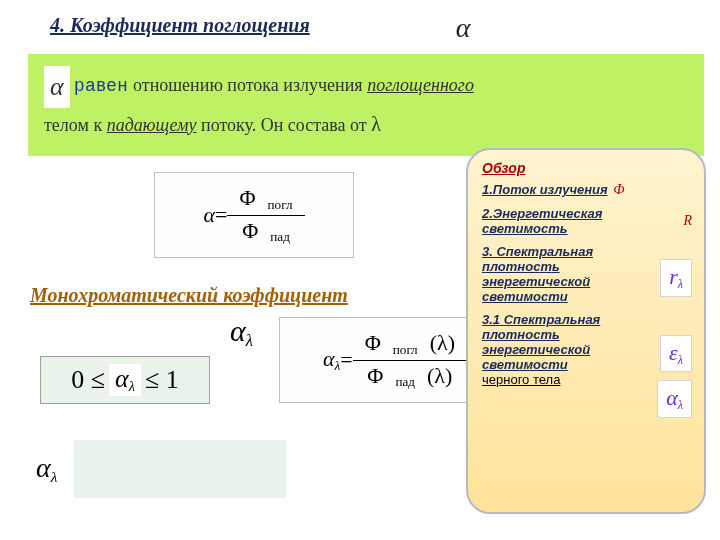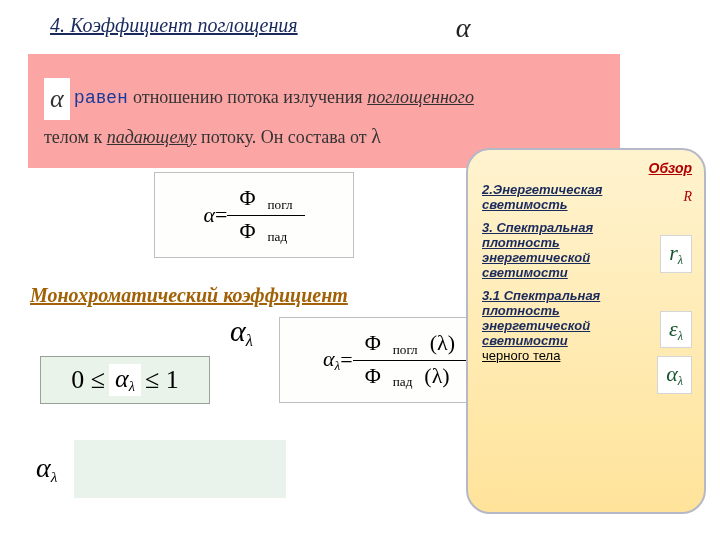--- a/index.html
+++ b/index.html
@@ -9,41 +9,41 @@
     height: 540px;
     background: #ffffff;
     font-family: "Times New Roman", Georgia, serif;
     position: relative;
     overflow: hidden;
   }
   .page-title {
     position: absolute;
     left: 50px; top: 14px;
     font-size: 20px;
-    font-weight: normal;
+    font-weight: bold;
     font-style: italic;
     text-decoration: underline;
     color: #1a2a5c;
   }
   .alpha-top {
     position: absolute;
     left: 442px; top: 12px;
     width: 42px;
     text-align: center;
     font-family: "Cambria Math","Times New Roman",serif;
     font-size: 28px; font-style: italic;
     color: #222;
     background:#fff;
   }
   .def-box {
     position: absolute;
     left: 28px; top: 54px;
-    width: 592px;
-    background: #fca5a5;
-    padding: 24px 16px 16px 16px;
+    width: 676px;
+    background: #bef264;
+    padding: 12px 16px 16px 16px;
     font-size: 18px;
     line-height: 1.6;
     color: #333;
   }
   .def-box .alpha-inline {
     display: inline-block;
     font-family: "Cambria Math","Times New Roman",serif;
     font-size: 26px; font-style: italic;
     padding: 0 6px;
     background:#fff;
@@ -60,21 +60,21 @@
   .formula-1 {
     position: absolute;
     left: 154px; top: 172px;
     width: 200px; height: 86px;
     background: #fefefc;
     border: 1px solid #bfbfbf;
     display: flex; align-items: center; justify-content: center;
     font-family:"Cambria Math","Times New Roman",serif;
     font-size: 22px;
   }
-  .frac { display:inline-flex; flex-direction:column; }
+  .frac { display:inline-flex; flex-direction:column; align-items:center; }
   .frac .bar { width:100%; border-top: 1.5px solid #000; margin: 2px 0; }
   .frac span { padding: 0 6px; }
   .alpha { font-style: italic; }
   .sub { font-size: 0.6em; vertical-align: -0.3em; }
 
   .mono-title {
     position: absolute;
     left: 30px; top: 284px;
     font-size: 20px;
     font-weight: bold;
@@ -151,21 +151,21 @@
     background: linear-gradient(180deg,#fff3cf,#ffe39a);
     border: 2px solid #b5b8c7;
     border-radius: 24px;
     padding: 10px 12px 8px 14px;
     font-family: Arial, sans-serif;
     font-size: 13px;
     color: #1a2a5c;
     overflow: hidden;
   }
   .sidebar .sb-title {
-    text-align: right;
+    text-align: left;
     color: #b00000;
     font-style: italic;
     font-weight: bold;
     text-decoration: underline;
     font-size: 14px;
     margin-bottom: 6px;
   }
   .sidebar .row { position: relative; margin: 2px 0 8px 0; }
   .sidebar .link {
     font-style: italic; font-weight: bold;
@@ -176,21 +176,21 @@
   }
   .sidebar .sym {
     position: absolute;
     right: 0; top: 50%; transform: translateY(-50%);
     font-family:"Cambria Math","Times New Roman",serif;
     font-style: italic;
     color:#b00000;
     font-size: 14px;
   }
   .sidebar .sym.box {
-    color:#14532d;
+    color:#6d28d9;
     background:#fff;
     border: 1px solid #d4d4d4;
     padding: 4px 8px;
     font-size: 22px;
     transform: translateY(-40%);
   }
   .sidebar .sym.box .sub { font-size: 0.55em; }
   .sidebar .blackpart { color:#000; text-decoration:underline; }
 </style>
 </head>
@@ -238,20 +238,24 @@
 </div>
 
 <div class="note-box">
   <div class="bg"></div>
   <span class="alpha-l"><span>α</span><span class="sub">λ</span></span>
 </div>
 
 <div class="sidebar">
   <div class="sb-title">Обзор</div>
 
+  <div class="row">
+    <span class="link">1.Поток излучения</span>
+    <span class="sym" style="position:static;transform:none; margin-left:2px;">Ф</span>
+  </div>
 
   <div class="row">
     <span class="link">2.Энергетическая светимость</span>
     <span class="sym">R</span>
   </div>
 
   <div class="row">
     <span class="link">3. Спектральная плотность энергетической светимости</span>
     <span class="sym box"><span>r</span><span class="sub">λ</span></span>
   </div>

